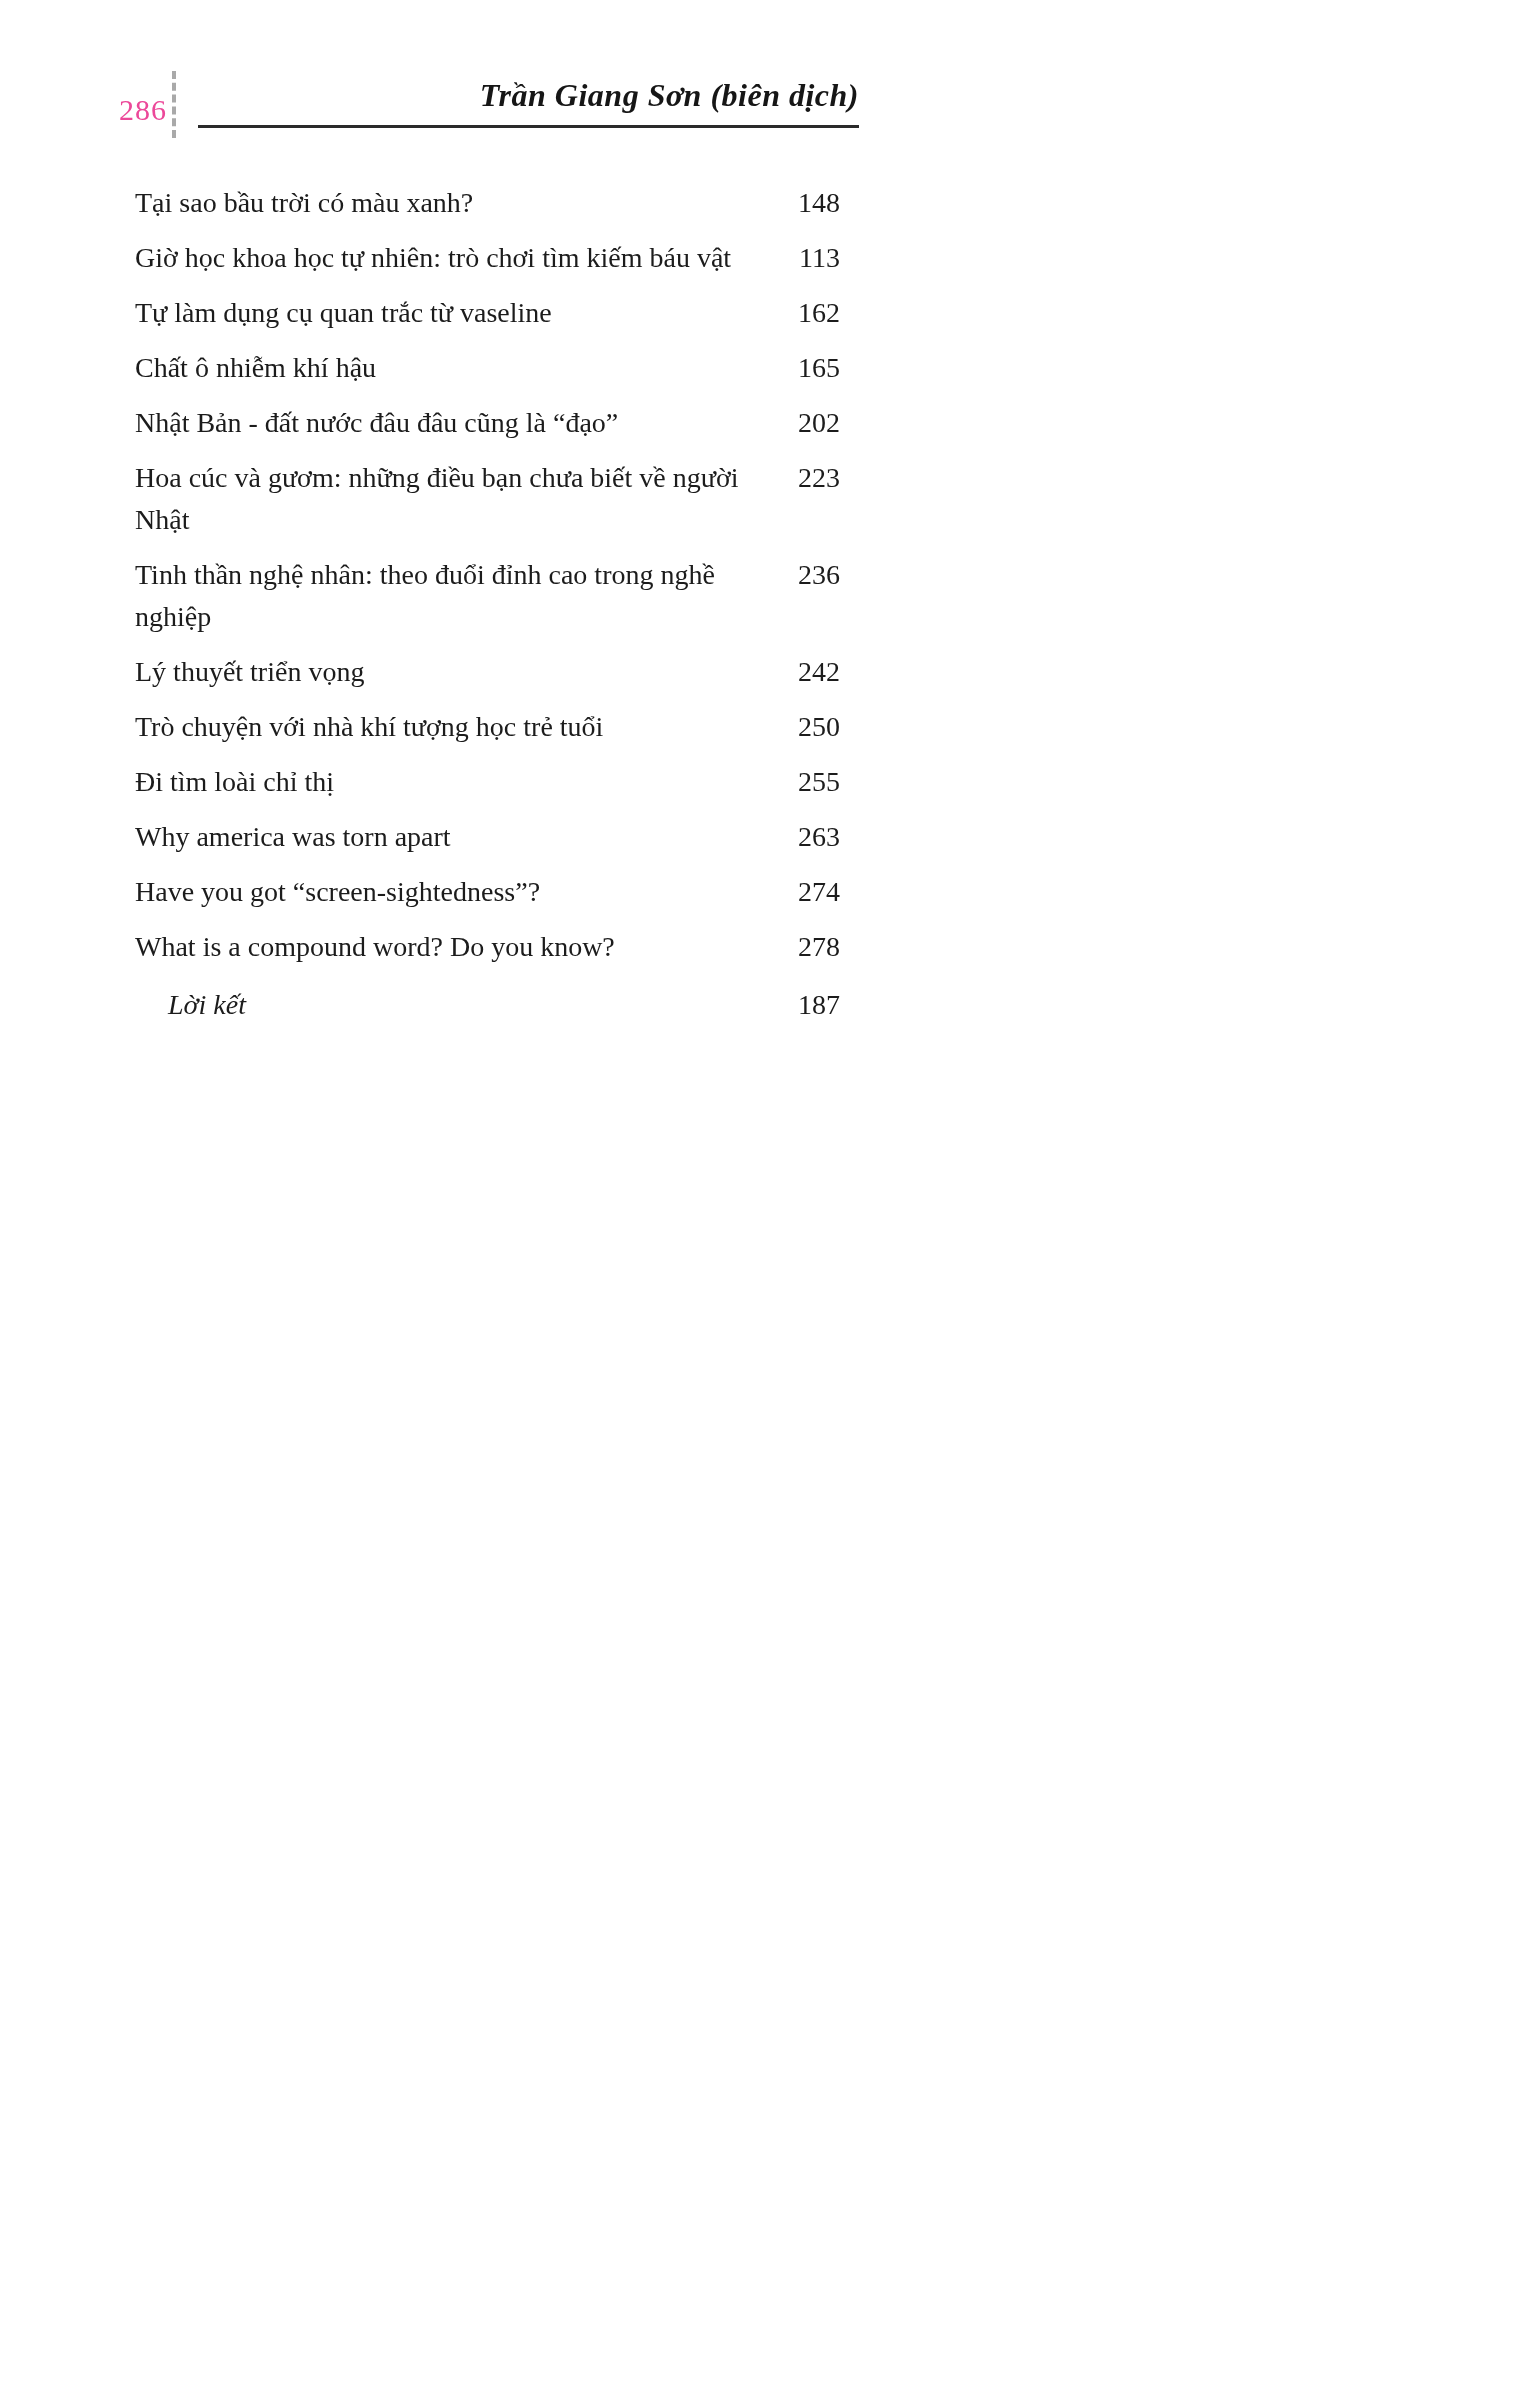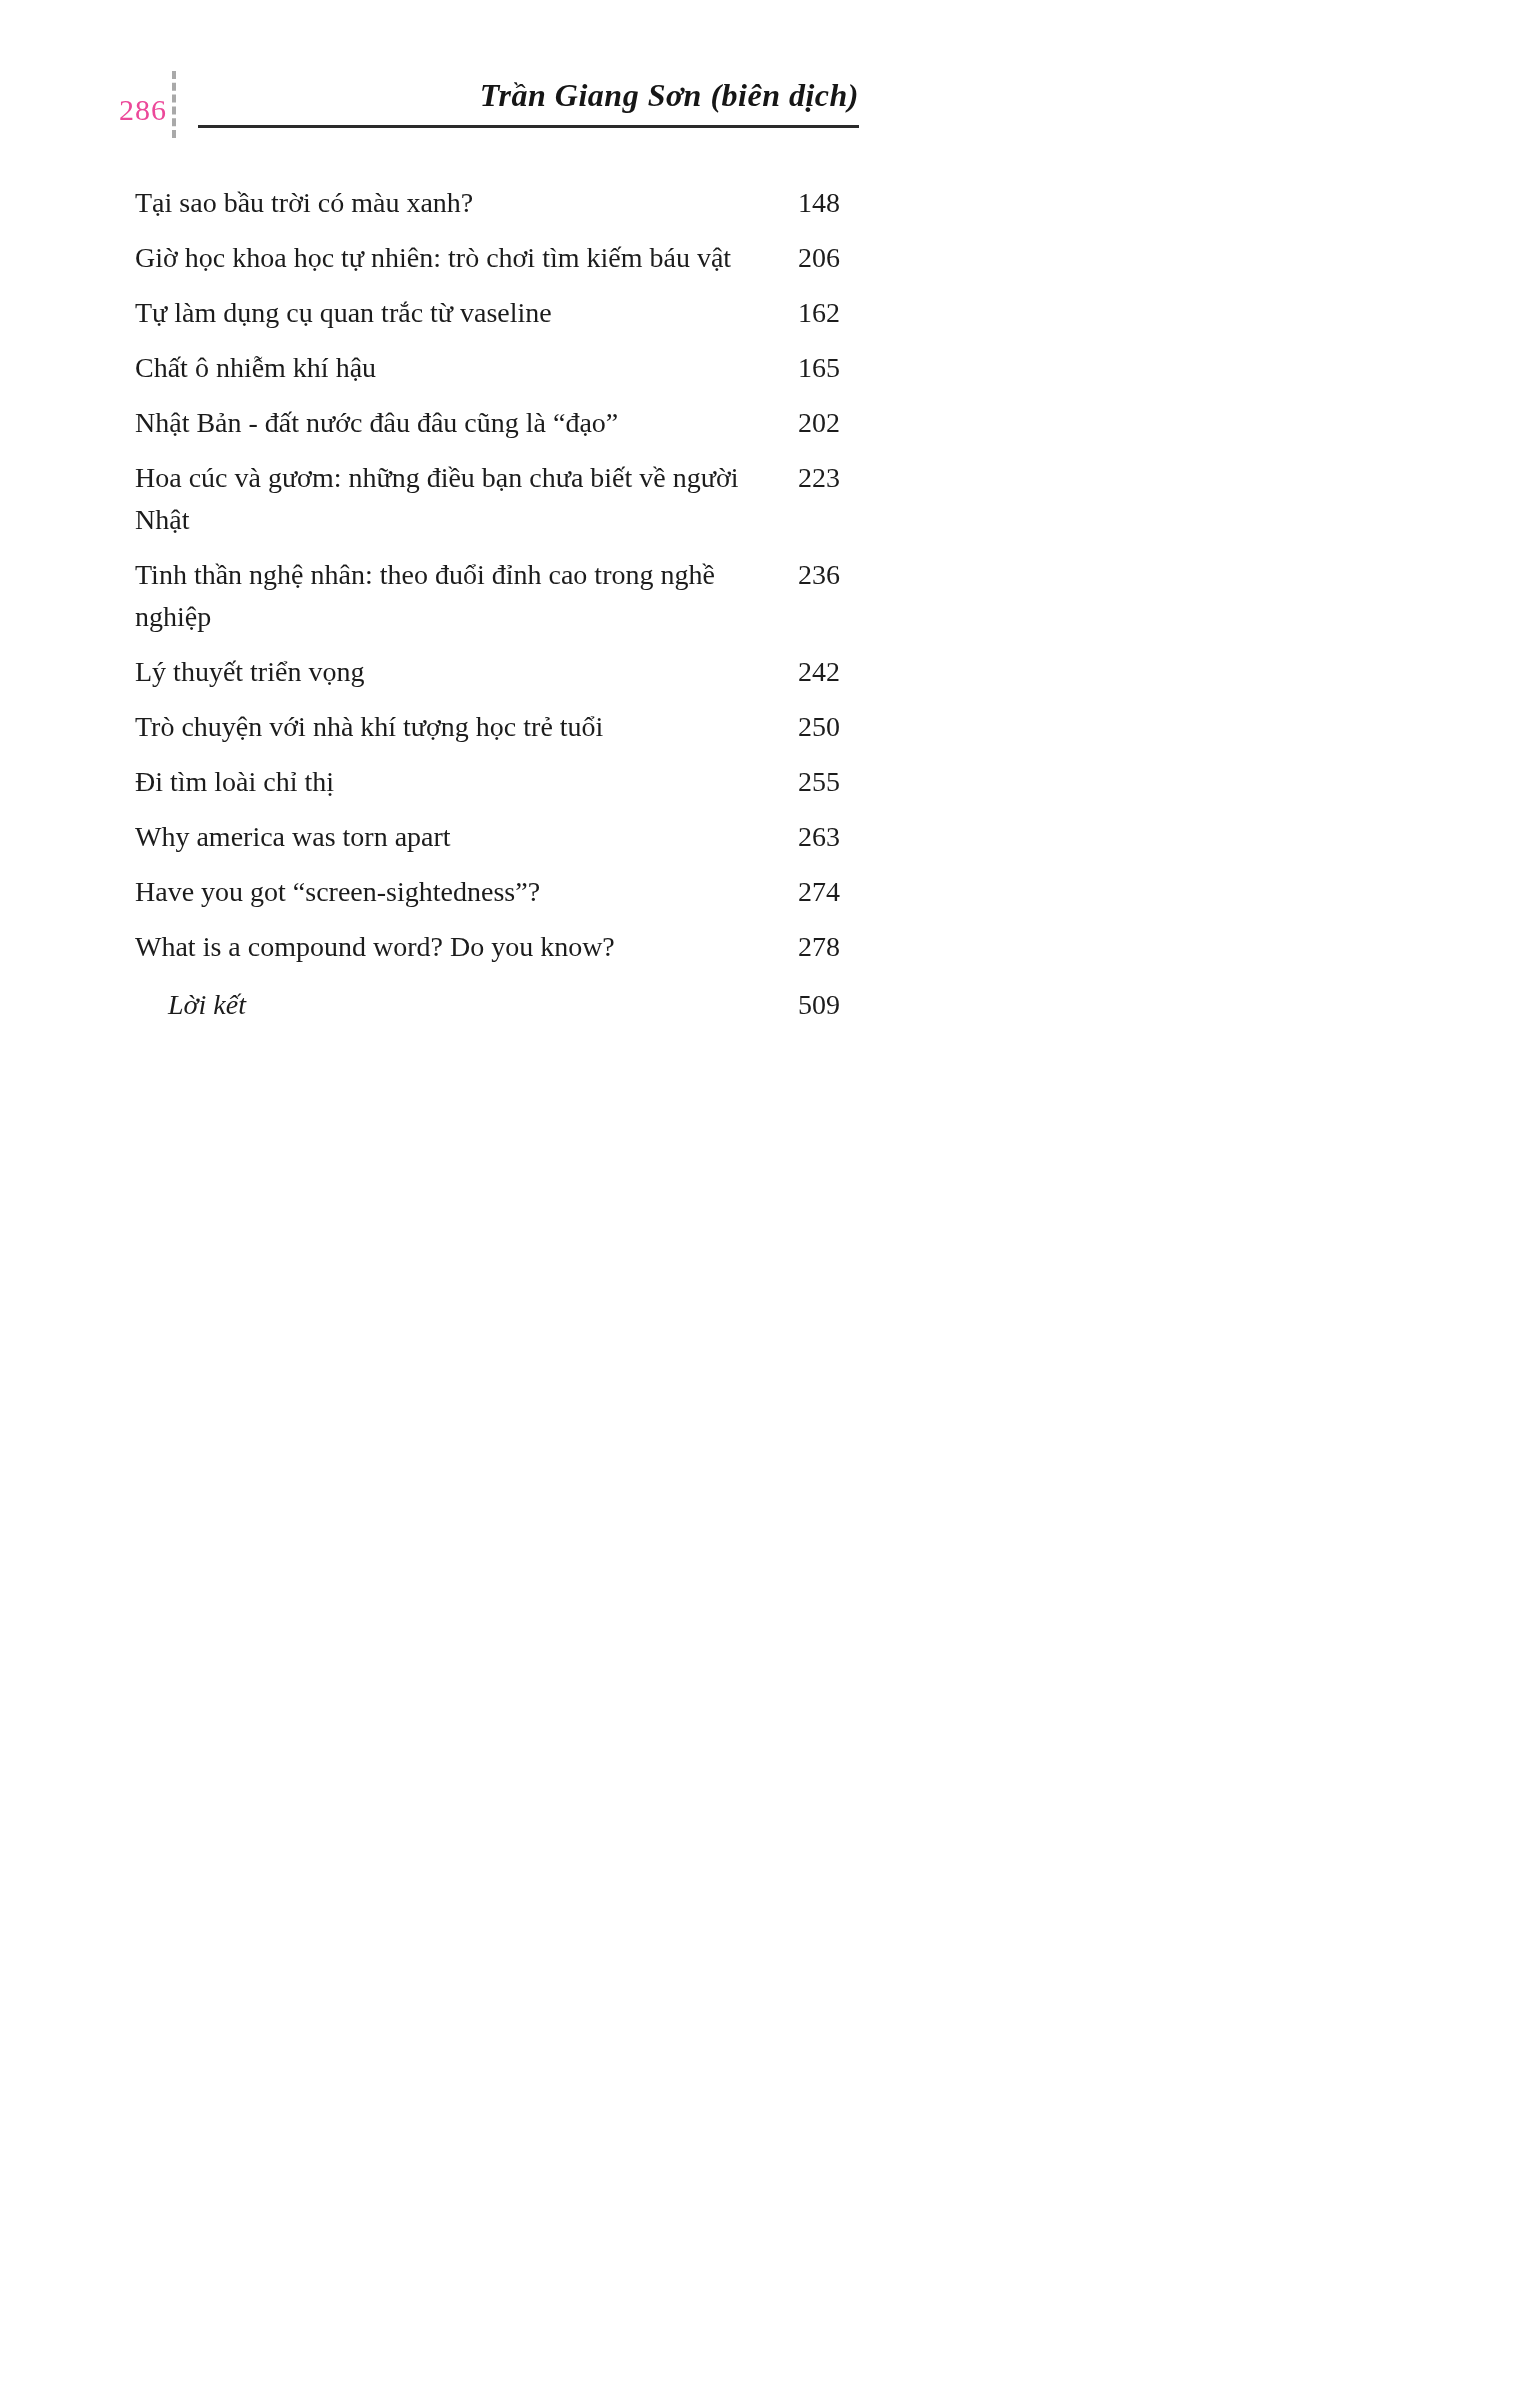--- a/index.html
+++ b/index.html
@@ -103,21 +103,21 @@
 <div class="header-rule"></div>
 
 <main class="toc">
   <div class="toc-row">
     <span class="title">Tại sao bầu trời có màu xanh?</span>
     <span class="page">148</span>
   </div>
 
   <div class="toc-row">
     <span class="title">Giờ học khoa học tự nhiên: trò chơi tìm kiếm báu vật</span>
-    <span class="page">206</span>
+    <span class="page">113</span>
   </div>
 
   <div class="toc-row">
     <span class="title">Tự làm dụng cụ quan trắc từ vaseline</span>
     <span class="page">162</span>
   </div>
 
   <div class="toc-row">
     <span class="title">Chất ô nhiễm khí hậu</span>
     <span class="page">165</span>
@@ -164,16 +164,16 @@
     <span class="page">274</span>
   </div>
 
   <div class="toc-row">
     <span class="title">What is a compound word? Do you know?</span>
     <span class="page">278</span>
   </div>
 
   <div class="toc-row italic gap-before">
     <span class="title">Lời kết</span>
-    <span class="page">509</span>
+    <span class="page">187</span>
   </div>
 </main>
 
 
 </body></html>

